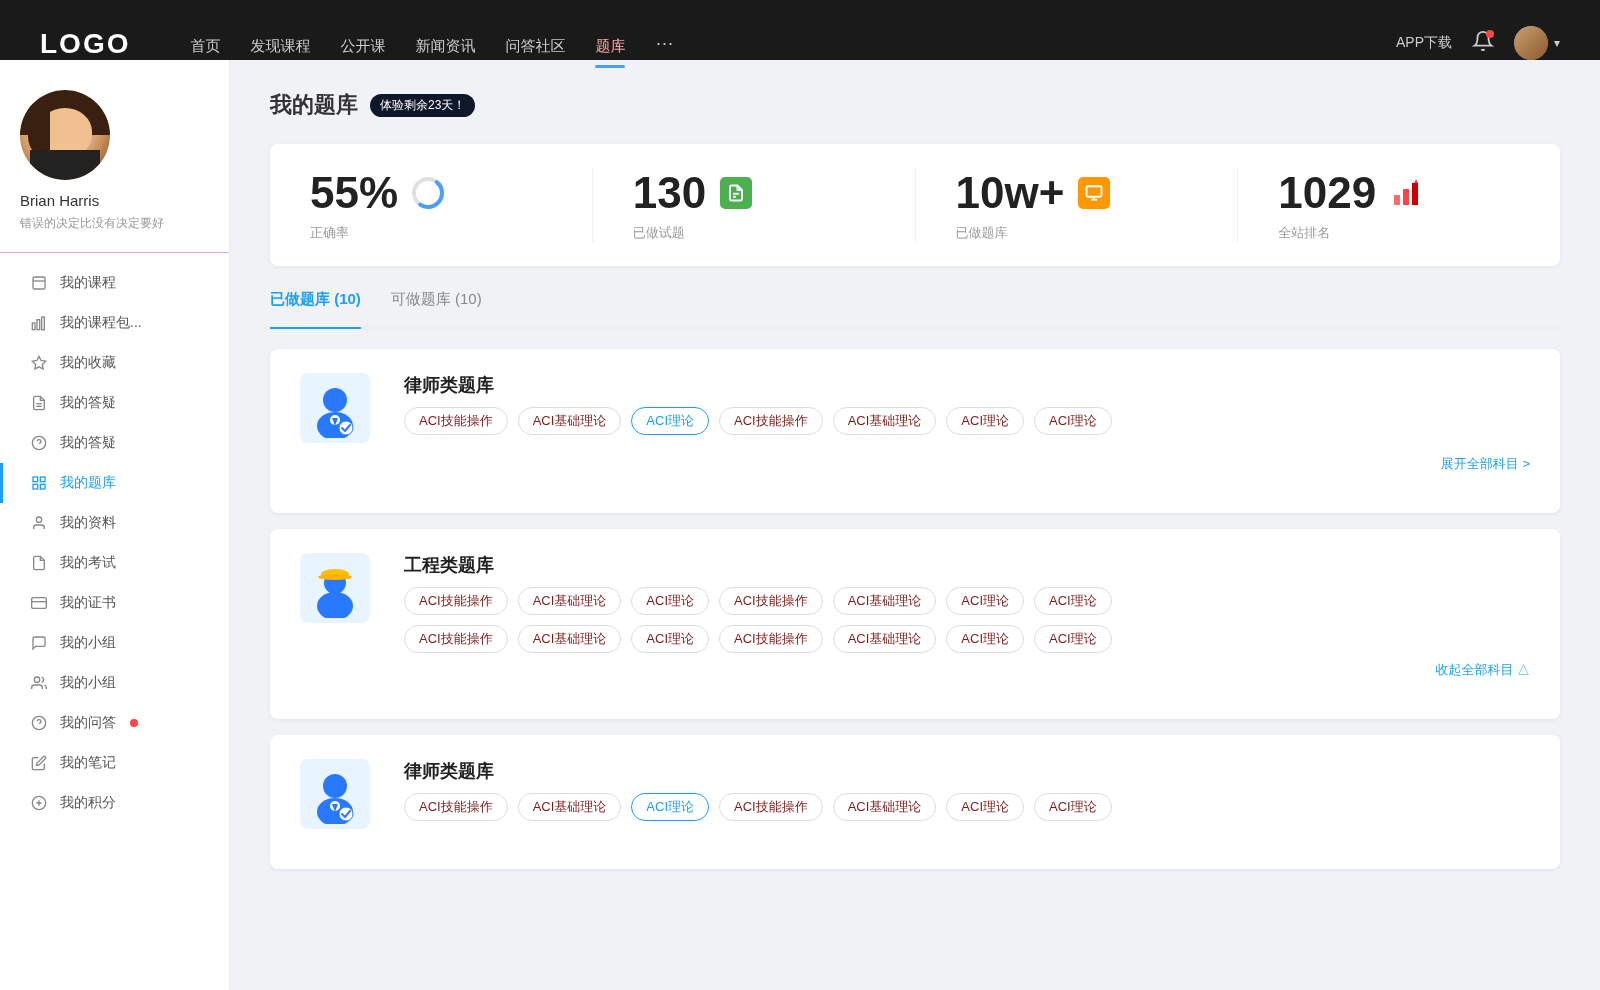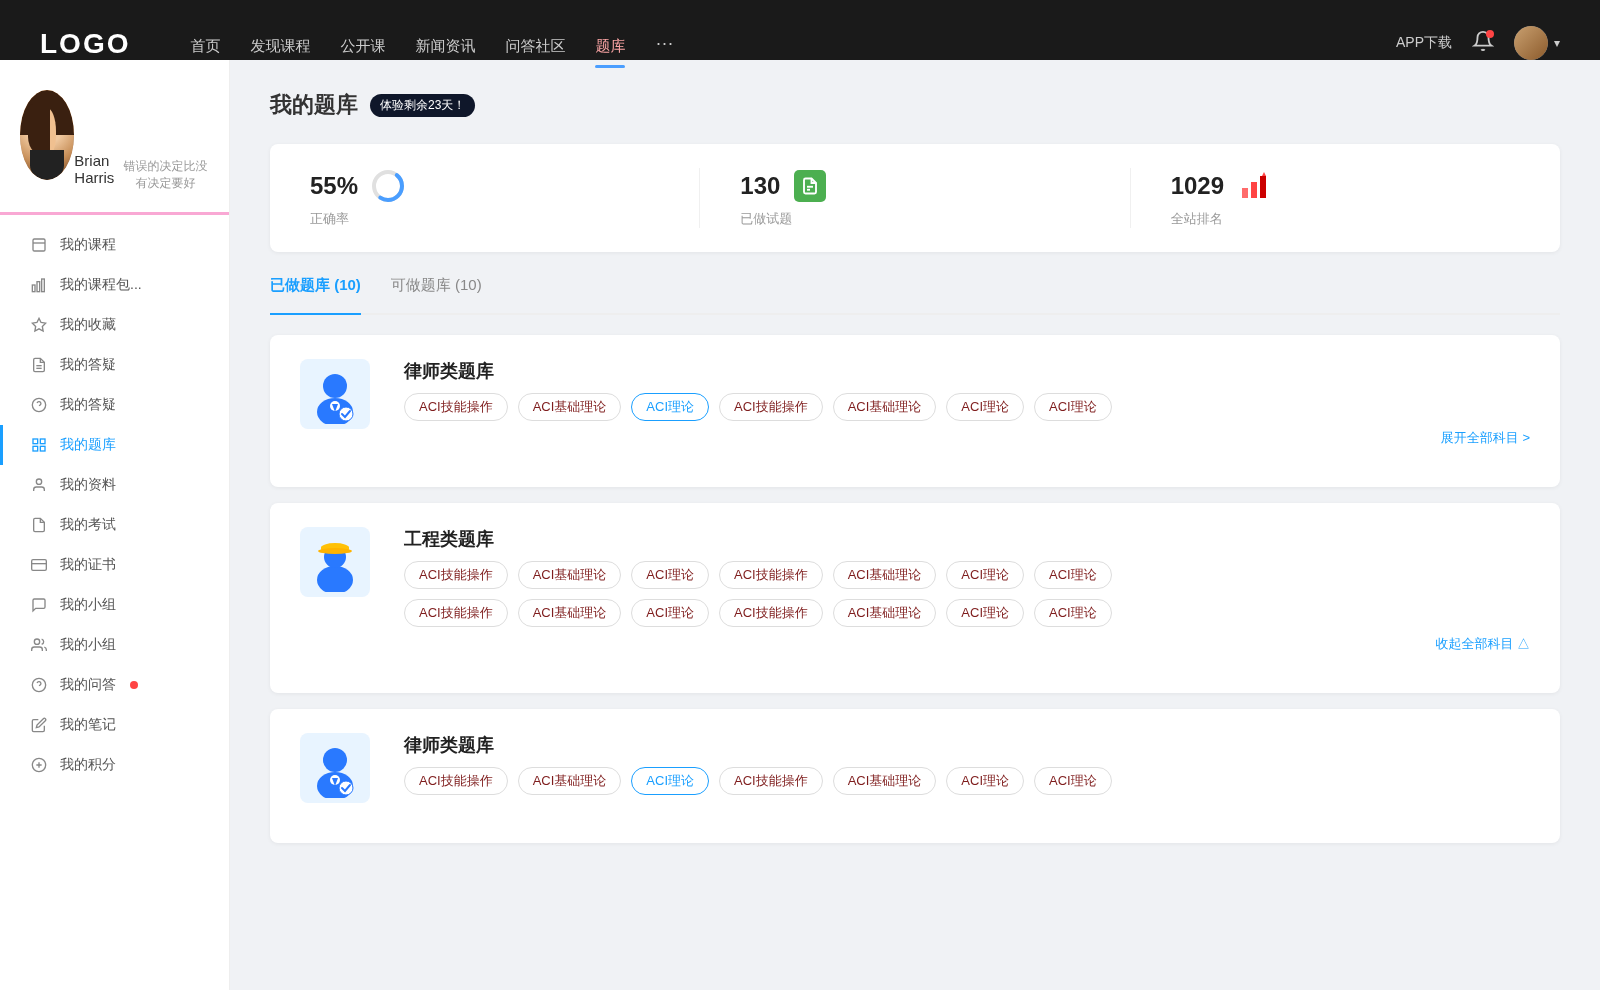--- a/index.html
+++ b/index.html
@@ -100,24 +100,24 @@
     
     .sidebar {
       width: 230px;
       background: #fff;
       padding: 30px 0 20px;
       flex-shrink: 0;
       border-right: 1px solid #eee;
     }
     .sidebar-profile {
       display: flex;
-      flex-direction: row;
-      align-items: flex-end;
+      flex-direction: column;
+      align-items: flex-start;
       padding: 0 20px 20px;
-      border-bottom: 3px solid #f9a8d4;
+      border-bottom: 1px solid #f9a8d4;
     }
     .sidebar-avatar {
       width: 90px; height: 90px;
       border-radius: 50%;
       background: linear-gradient(135deg, #d4a882, #a0785a);
       overflow: hidden;
       margin-bottom: 12px;
       position: relative;
     }
     .sidebar-name {
@@ -208,21 +208,21 @@
       padding: 0 40px;
       border-right: 1px solid #f0f0f0;
     }
     .stat-item:last-child { border-right: none; }
     .stat-top {
       display: flex;
       align-items: center;
       gap: 12px;
       margin-bottom: 6px;
     }
-    .stat-value { font-size: 24px; font-weight: 700; color: #222; }
+    .stat-value { font-size: 44px; font-weight: 700; color: #222; }
     .stat-icon-wrap {
       width: 36px; height: 36px;
       display: flex; align-items: center; justify-content: center;
       border-radius: 50%;
     }
     .stat-label { font-size: 13px; color: #999; }
 
     
     .tabs-row {
       display: flex;
@@ -292,21 +292,21 @@
     .qbank-tag.highlighted {
       color: #1a9fff;
       border-color: #1a9fff;
       background: #fff;
     }
     .qbank-expand {
       text-align: right;
       font-size: 13px;
       color: #1a9fff;
       cursor: pointer;
-      margin-top: 8px;
+      margin-top: 20px;
     }
     .qbank-tags-row2 {
       display: flex;
       flex-wrap: wrap;
       gap: 10px;
       margin-top: 10px;
     }
     .qbank-collapse {
       text-align: right;
       font-size: 13px;
@@ -552,20 +552,35 @@
                 <polyline points="14 2 14 8 20 8"></polyline>
                 <line x1="8" y1="13" x2="16" y2="13"></line>
                 <line x1="8" y1="17" x2="12" y2="17"></line>
               </svg>
             </div>
           </div>
         </div>
         <span class="stat-label">已做试题</span>
       </div>
 
+      <div class="stat-item">
+        <div class="stat-top">
+          <span class="stat-value">10w+</span>
+          <div class="stat-icon-wrap">
+            <div style="width:32px;height:32px;background:#ff9800;border-radius:5px;display:flex;align-items:center;justify-content:center;">
+              <svg width="18" height="18" viewBox="0 0 24 24" fill="none" stroke="#fff" stroke-width="2.5">
+                <rect x="2" y="3" width="20" height="14" rx="2" ry="2"></rect>
+                <line x1="8" y1="21" x2="16" y2="21"></line>
+                <line x1="12" y1="17" x2="12" y2="21"></line>
+              </svg>
+            </div>
+          </div>
+        </div>
+        <span class="stat-label">已做题库</span>
+      </div>
 
       <div class="stat-item">
         <div class="stat-top">
           <span class="stat-value">1029</span>
           <div class="stat-icon-wrap">
             <svg width="32" height="32" viewBox="0 0 32 32">
               <rect x="4" y="18" width="6" height="10" fill="#ff6b6b"></rect>
               <rect x="13" y="12" width="6" height="16" fill="#ff4444"></rect>
               <rect x="22" y="6" width="6" height="22" fill="#cc0000"></rect>
 

